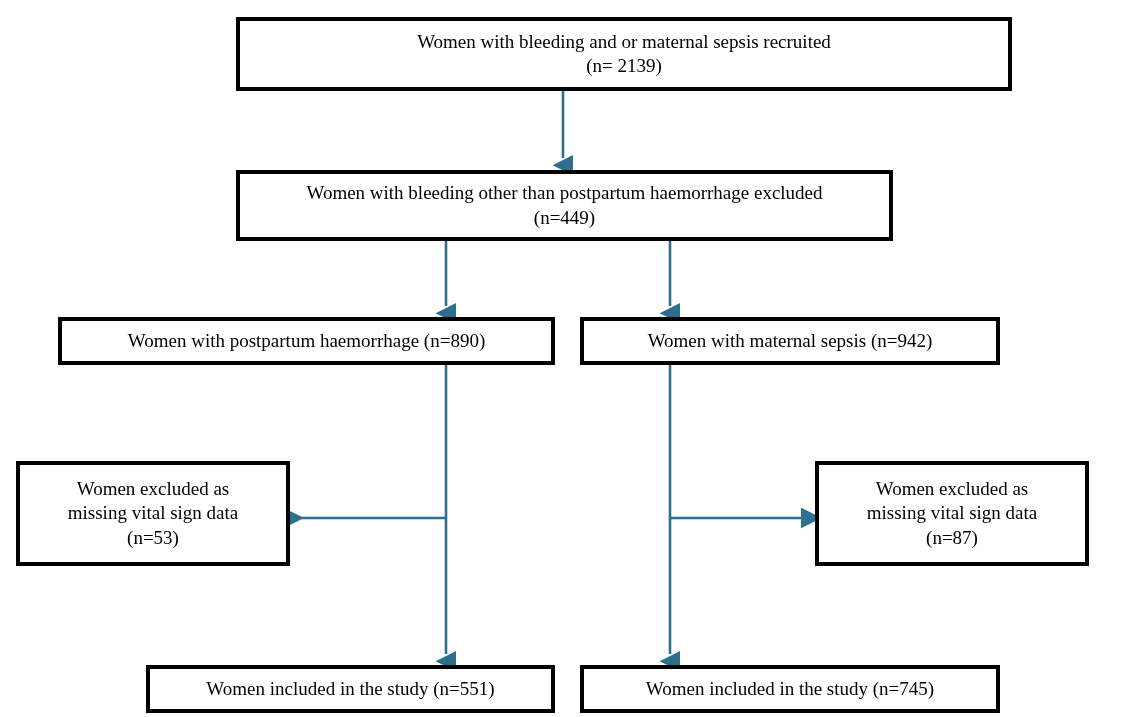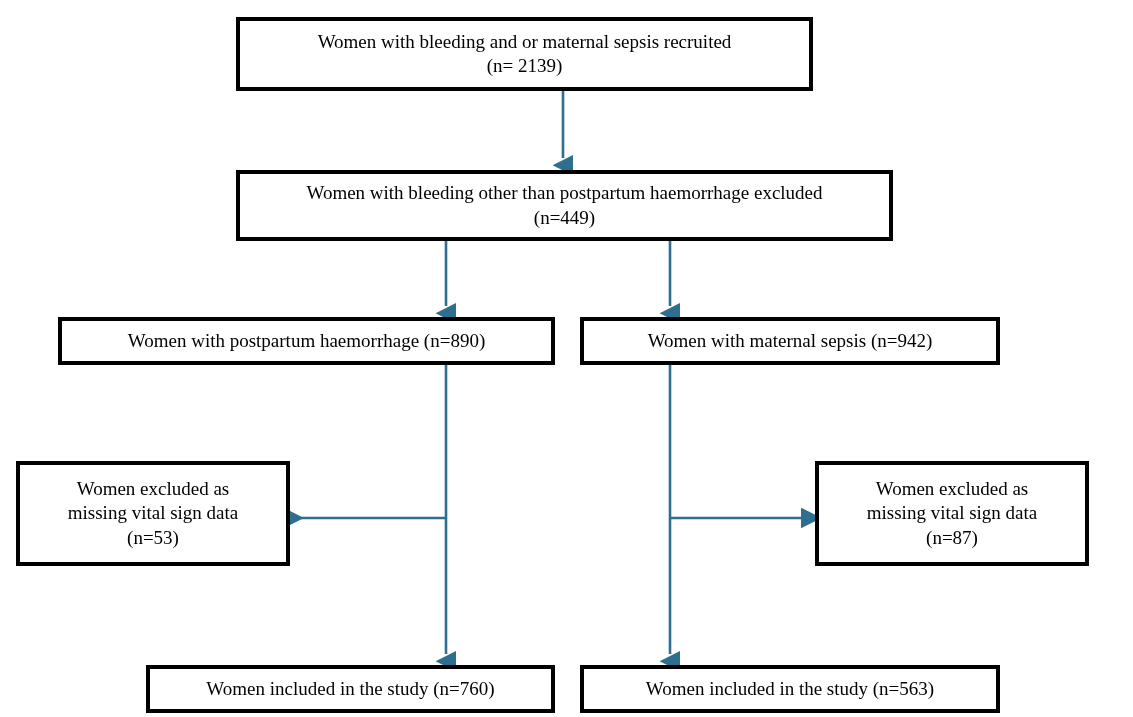--- a/index.html
+++ b/index.html
@@ -37,21 +37,21 @@
   .node .txt {
     display: block;
     width: 100%;
     color: #000000;
     font-size: 19px;
     line-height: 1.28;
     padding: 0 6px;
     white-space: pre-line;
   }
   
-  #node-recruited      { left: 236px; top: 17px;  width: 577px; height: 74px; }
+  #node-recruited      { left: 236px; top: 17px;  width: 776px; height: 74px; }
   #node-excluded-bleed { left: 236px; top: 170px; width: 657px; height: 71px; }
   #node-pph           { left: 58px;  top: 317px; width: 497px; height: 48px; }
   #node-sepsis        { left: 580px; top: 317px; width: 420px; height: 48px; }
   #node-excl-left     { left: 16px;  top: 461px; width: 274px; height: 105px; }
   #node-excl-right    { left: 815px; top: 461px; width: 274px; height: 105px; }
   #node-incl-left     { left: 146px; top: 665px; width: 409px; height: 48px; }
   #node-incl-right    { left: 580px; top: 665px; width: 420px; height: 48px; }
 </style>
 </head>
 <body>
@@ -110,20 +110,20 @@
 (n=53)</span>
   </div>
 
   <div class="node" id="node-excl-right">
     <span class="txt">Women excluded as
 missing vital sign data
 (n=87)</span>
   </div>
 
   <div class="node" id="node-incl-left">
-    <span class="txt">Women included in the study (n=760)</span>
+    <span class="txt">Women included in the study (n=551)</span>
   </div>
 
   <div class="node" id="node-incl-right">
-    <span class="txt">Women included in the study (n=563)</span>
+    <span class="txt">Women included in the study (n=745)</span>
   </div>
 
 </div>
 
 </body></html>

